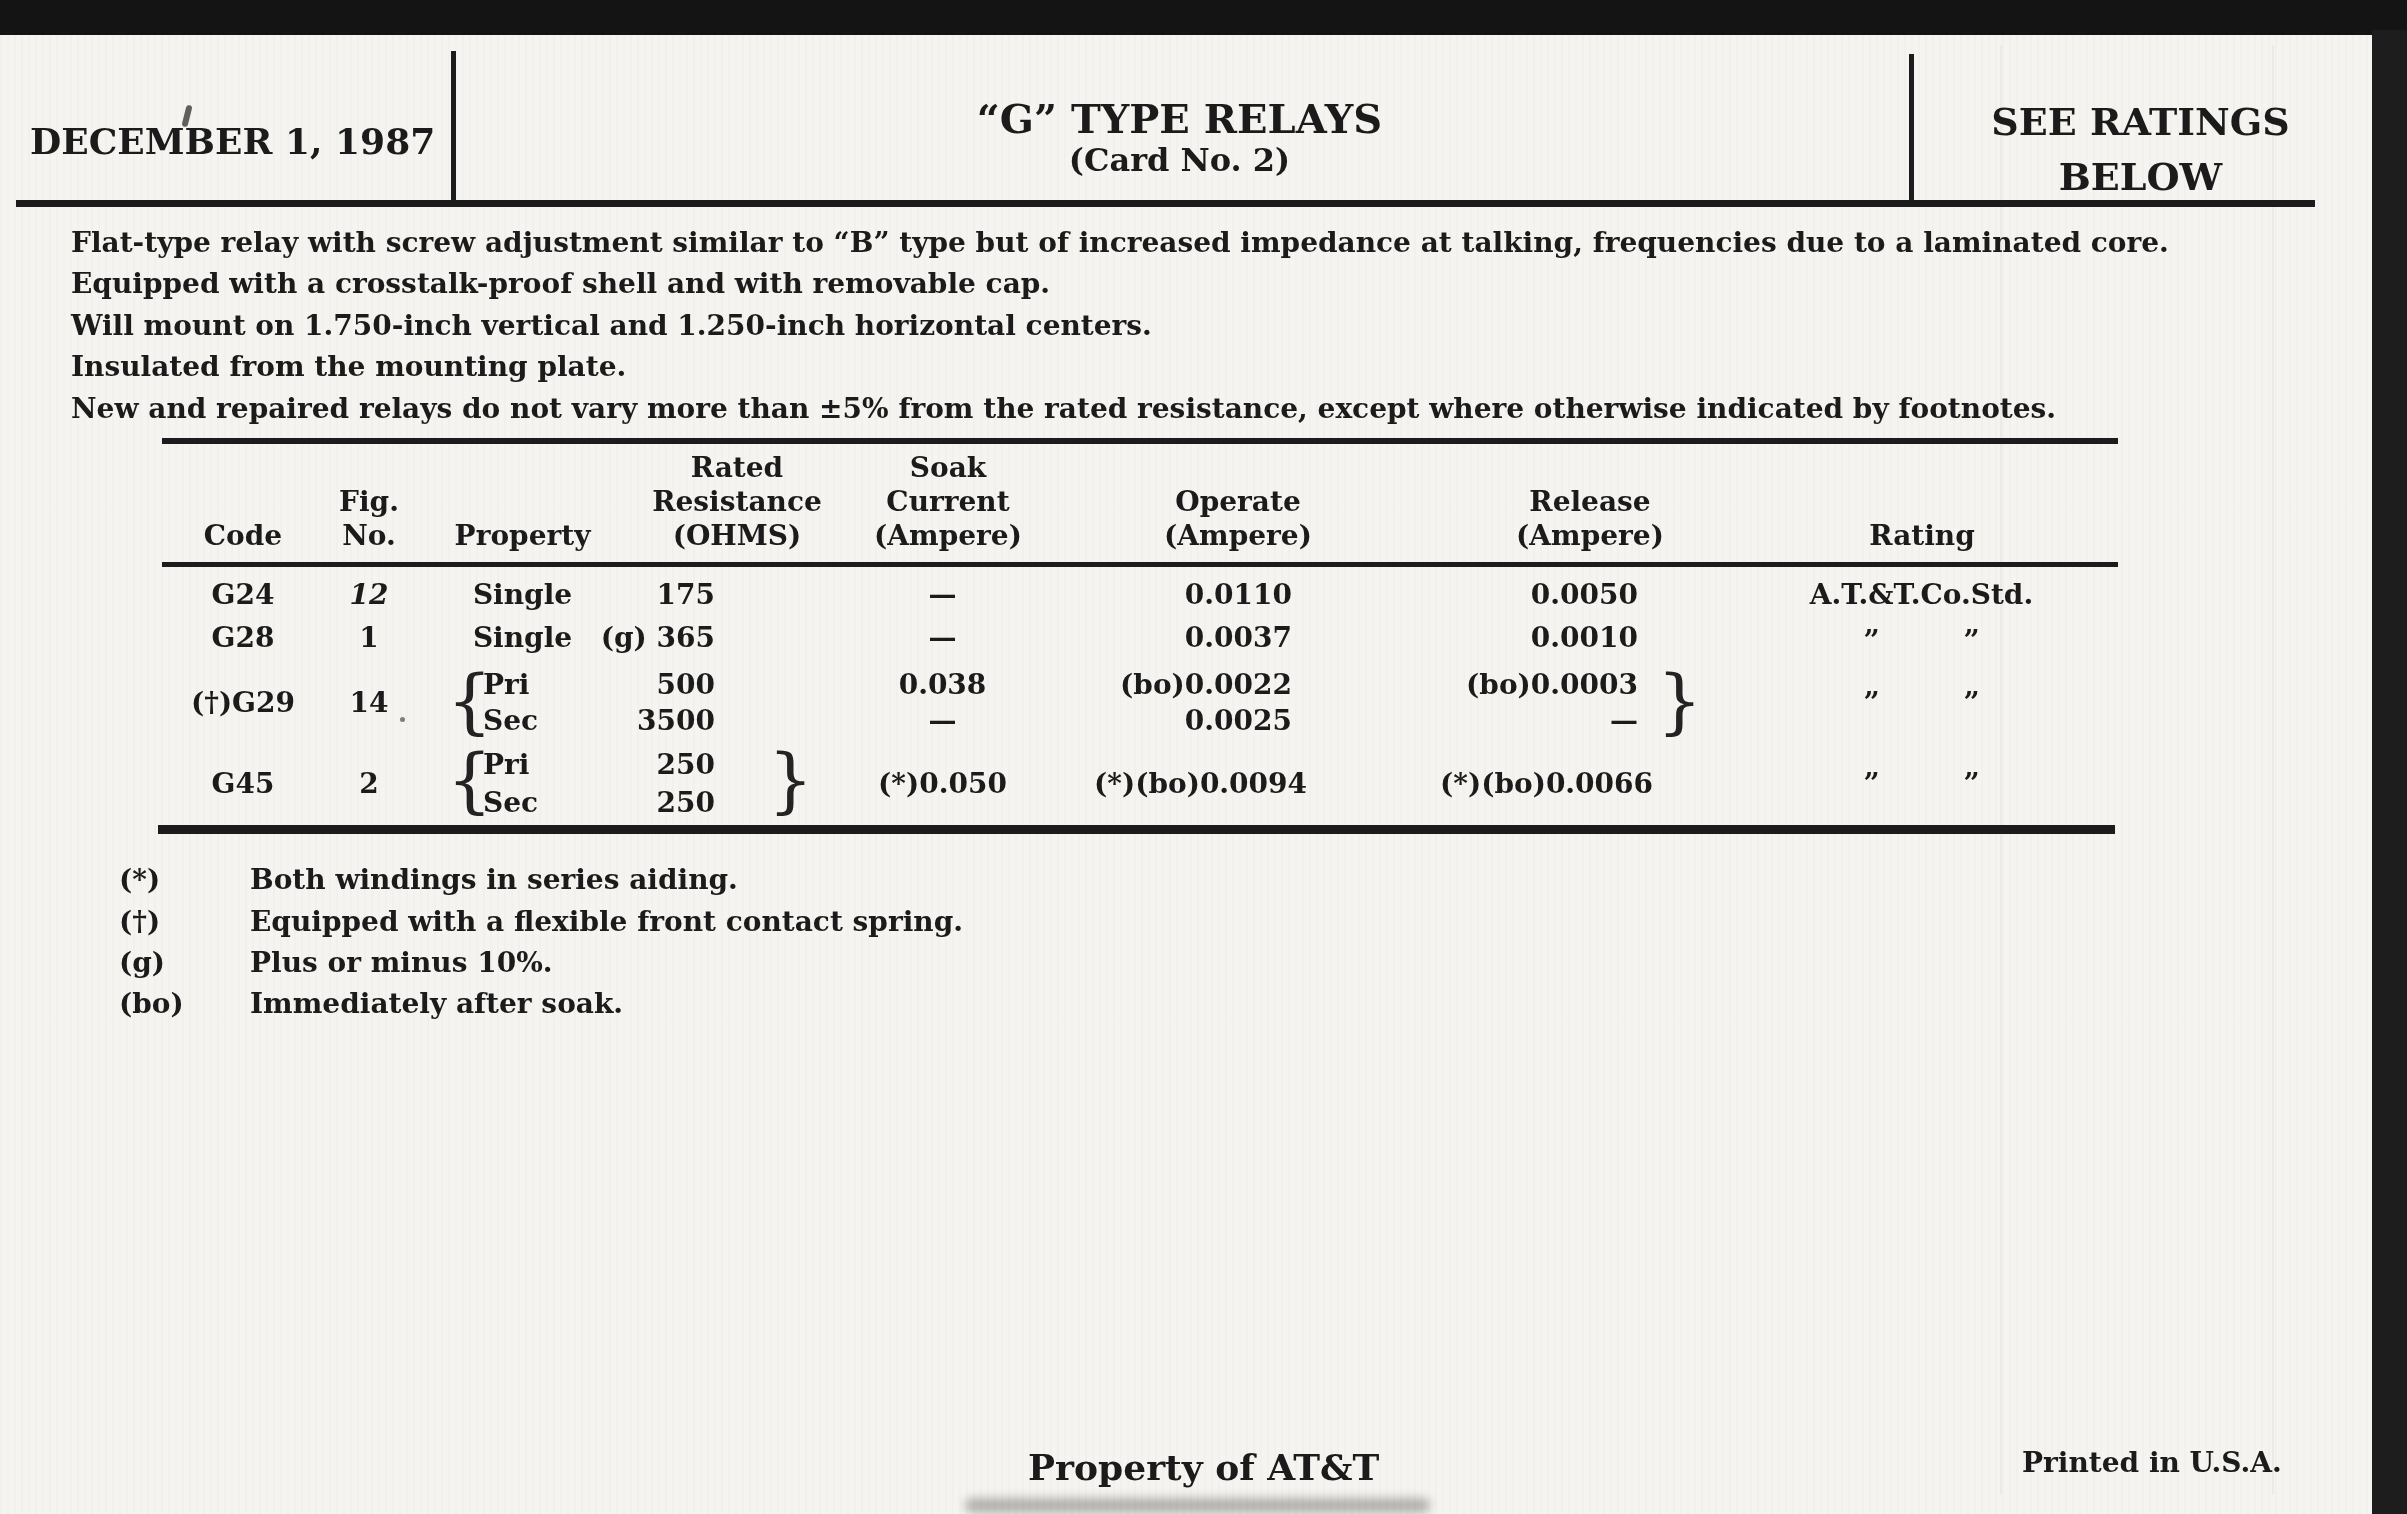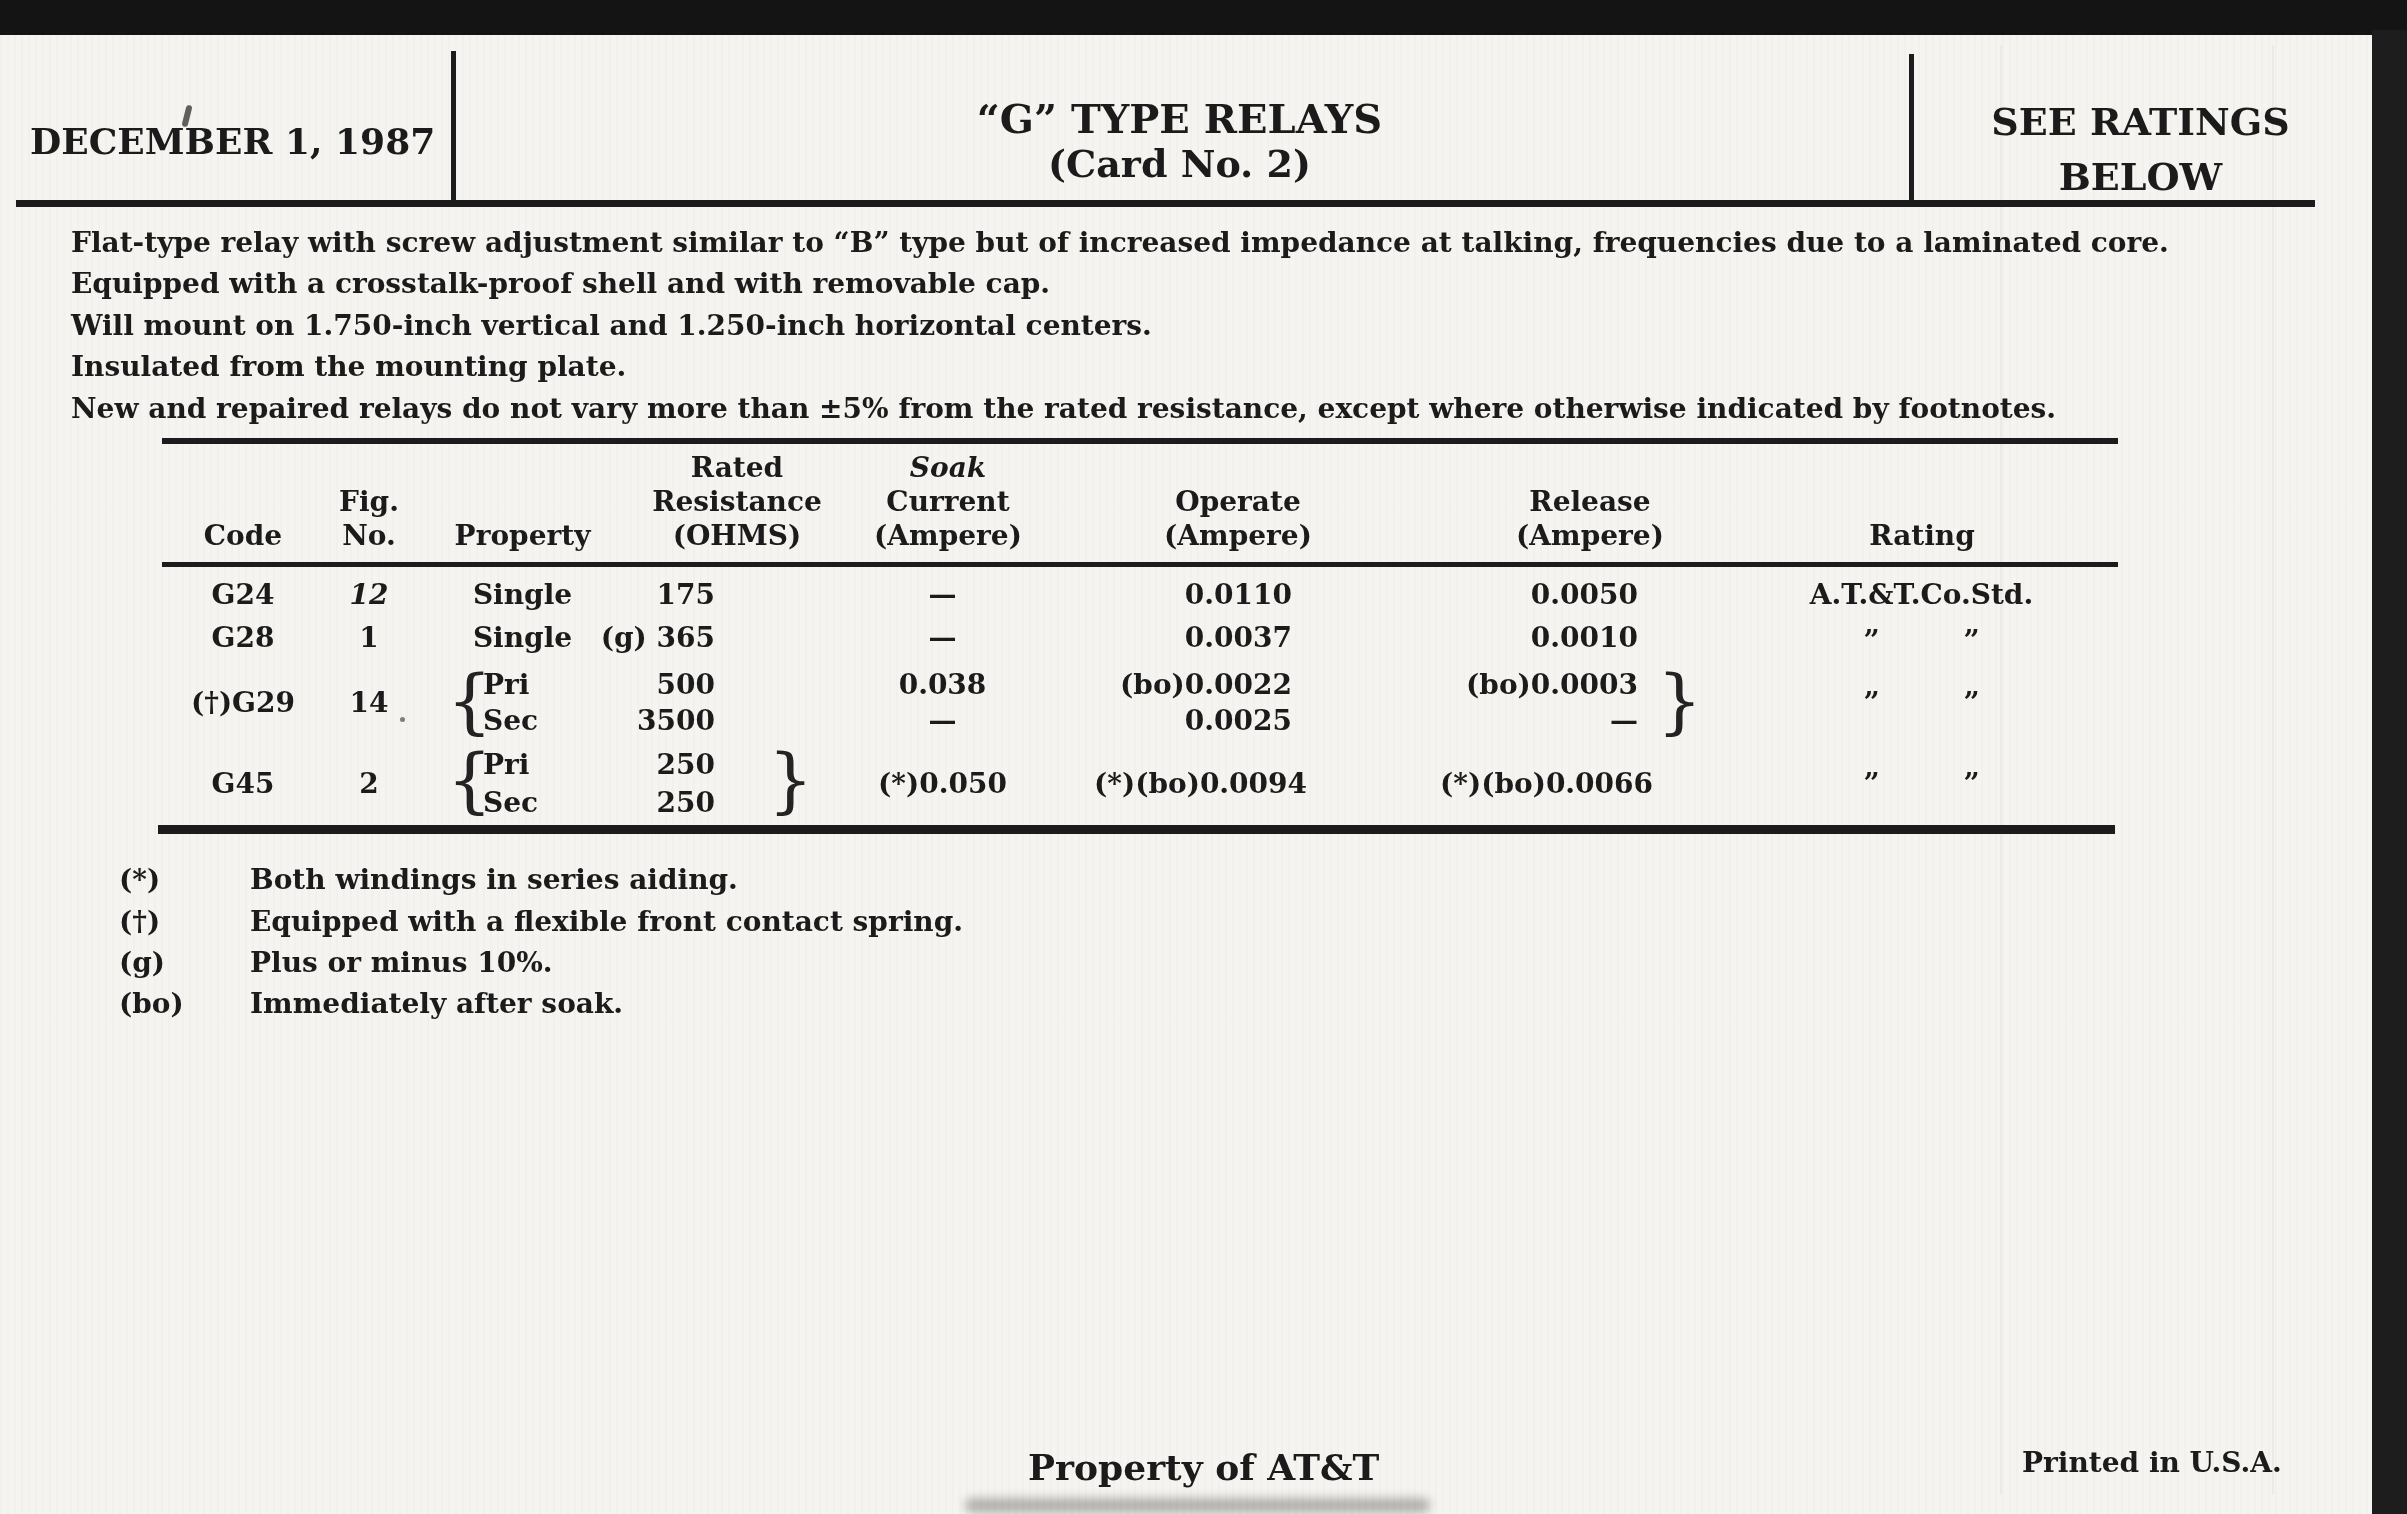--- a/index.html
+++ b/index.html
@@ -53,40 +53,40 @@
   <div class="scanline" style="left:2000px;"></div>
   <div class="scanline" style="left:2272px;"></div>
   <div class="speck" style="left:184px;top:105px;width:6px;height:22px;transform:rotate(14deg);border-radius:3px;opacity:.75;"></div>
   <div class="speck" style="left:400px;top:717px;width:5px;height:5px;border-radius:50%;opacity:.6;"></div>
   <div class="smudge"></div>
 
   <div>
     <div class="t" style="left:30px;top:120px;font-size:36px;">DECEMBER 1, 1987</div>
     <div class="vline" style="left:451px;top:51px;height:149px;"></div>
     <div class="t" style="left:451px;top:95px;width:1457px;text-align:center;font-size:40px;">“G” TYPE RELAYS</div>
-    <div class="t" style="left:451px;top:141px;width:1457px;text-align:center;font-size:38px;">(Card No. 2)</div>
+    <div class="t" style="left:451px;top:141px;width:1457px;text-align:center;font-size:32px;">(Card No. 2)</div>
     <div class="vline" style="left:1909px;top:54px;height:147px;"></div>
     <div class="t" style="left:1909px;top:99px;width:463px;text-align:center;font-size:38px;">SEE RATINGS</div>
     <div class="t" style="left:1909px;top:138px;width:463px;text-align:center;font-size:38px;margin-top:16px;">BELOW</div>
     <div class="rule" style="left:16px;top:200px;width:2299px;height:7px;"></div>
   </div>
 
   <div>
     <div class="desc-line" style="top:226px;">Flat-type relay with screw adjustment similar to “B” type but of increased impedance at talking, frequencies due to a laminated core.</div>
     <div class="desc-line" style="top:267px;">Equipped with a crosstalk-proof shell and with removable cap.</div>
     <div class="desc-line" style="top:309px;">Will mount on 1.750-inch vertical and 1.250-inch horizontal centers.</div>
     <div class="desc-line" style="top:350px;">Insulated from the mounting plate.</div>
     <div class="desc-line" style="top:392px;">New and repaired relays do not vary more than ±5% from the rated resistance, except where otherwise indicated by footnotes.</div>
   </div>
 
   <div>
     <div class="rule" style="left:162px;top:438px;width:1956px;height:6px;"></div>
 
     <div class="cell hcol-res" style="top:451px;">Rated</div>
-    <div class="cell hcol-soak" style="top:451px;font-style:italic;">Soak</div>
+    <div class="cell hcol-soak" style="top:451px;">Soak</div>
 
     <div class="cell col-fig" style="top:485px;">Fig.</div>
     <div class="cell hcol-res" style="top:485px;">Resistance</div>
     <div class="cell hcol-soak" style="top:485px;">Current</div>
     <div class="cell hcol-op" style="top:485px;">Operate</div>
     <div class="cell hcol-rel" style="top:485px;">Release</div>
 
     <div class="cell col-code" style="top:519px;">Code</div>
     <div class="cell col-fig" style="top:519px;">No.</div>
     <div class="cell col-wind" style="top:519px;">Property</div>

